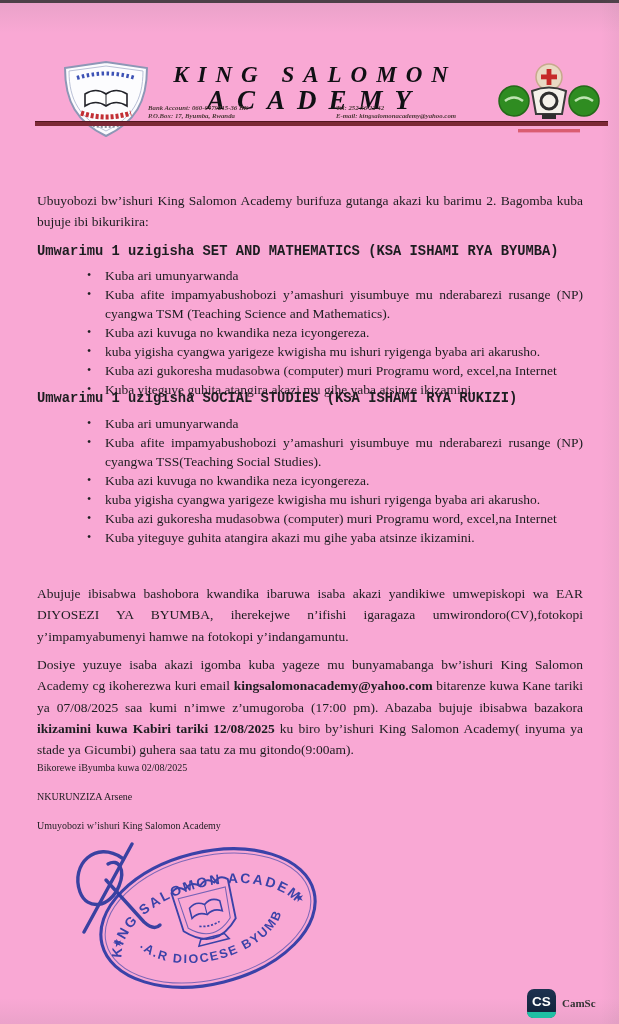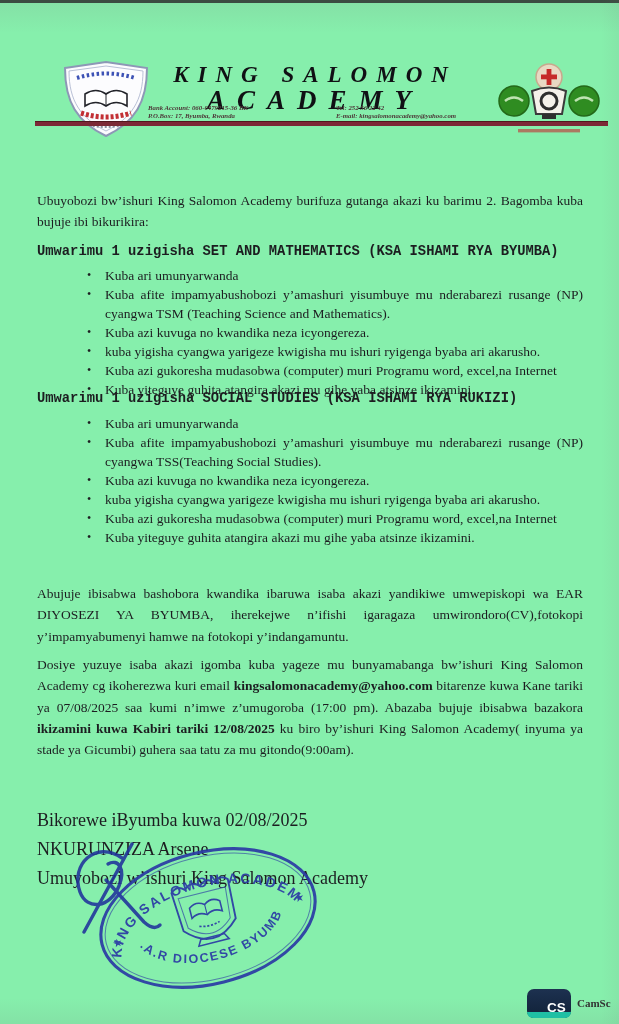--- a/index.html
+++ b/index.html
@@ -1,19 +1,19 @@
 <!DOCTYPE html>
 <html><head>
 <meta charset="utf-8">
 <style>
   html,body{margin:0;padding:0;background:#dcdcdc;}
   .page{
     position:relative;
     width:619px;height:1024px;
-    background:#86efac;
+    background:#f9a8d4;
     font-family:"Liberation Serif", serif;
     color:#1c1d20;
     overflow:hidden;
     margin:0 auto;
   }
   
   .scan-top-line{position:absolute;left:0;top:0;width:619px;height:3px;background:#2e2e2e;opacity:.85;}
   .scan-shade-top{position:absolute;left:0;top:3px;width:619px;height:30px;
     background:linear-gradient(180deg,rgba(120,120,120,.12),rgba(120,120,120,0));}
   .scan-shade-bottom{position:absolute;left:0;bottom:0;width:619px;height:26px;
@@ -40,34 +40,34 @@
   .doc-title{position:absolute;left:37px;top:144px;width:545px;text-align:center;
     font-weight:bold;font-size:14.3px;line-height:20px;}
   .doc-title span{text-decoration:underline;text-underline-offset:3px;}
   .para{position:absolute;left:37px;width:546px;font-size:13.5px;line-height:21.3px;
     text-align:justify;}
   .sec-heading{position:absolute;left:37px;width:546px;font-weight:bold;font-size:13.8px;font-family:Liberation Mono, monospace;}
   .blist{position:absolute;left:37px;width:546px;font-size:13.5px;line-height:19px;}
   .brow{display:flex;padding-left:50px;}
   .bdot{width:18px;flex:0 0 18px;font-size:12px;}
   .btxt{flex:1;text-align:justify;}
-  .closing-line{position:absolute;left:37px;width:546px;font-size:18px;margin-top:48px;}
+  .closing-line{position:absolute;left:37px;width:546px;font-size:10px;}
 
   
   .stamp{position:absolute;left:86px;top:840px;width:244px;height:156px;
     transform:rotate(-14deg);opacity:.92;}
   .signature{position:absolute;left:56px;top:838px;width:108px;height:112px;opacity:.88;}
 
   
   .camsc{position:absolute;left:527px;top:986px;width:92px;height:34px;overflow:hidden;
     display:flex;align-items:center;}
   .cs-badge{position:relative;width:29px;height:29px;border-radius:7px;
     background:linear-gradient(180deg,#1d3150 0%,#14263f 70%);
     color:#fff;font-family:"Liberation Sans",sans-serif;font-weight:bold;font-size:13.5px;
-    display:flex;align-items:flex-end;justify-content:center;flex:0 0 29px;padding-left:15px;}
+    display:flex;align-items:center;justify-content:center;flex:0 0 29px;}
   .cs-badge .teal{position:absolute;left:0;bottom:0;width:100%;height:6px;
     background:#1fc0a4;border-radius:0 0 7px 7px;}
   .cs-badge .glyph{position:relative;z-index:1;margin-bottom:3px;}
   .cs-text{font-family:"Liberation Serif",serif;font-size:11px;color:#333;
     margin-left:6px;white-space:nowrap;font-weight:600;}
 </style>
 </head>
 <body>
 
 <div class="page">

